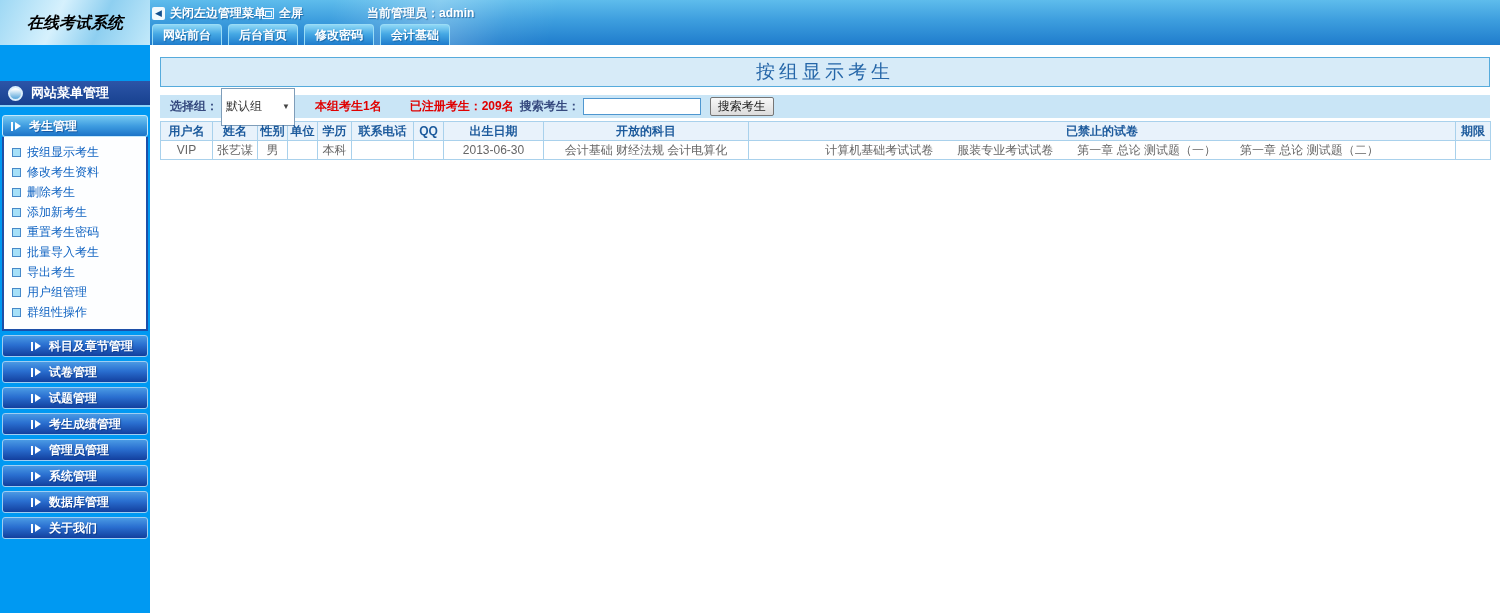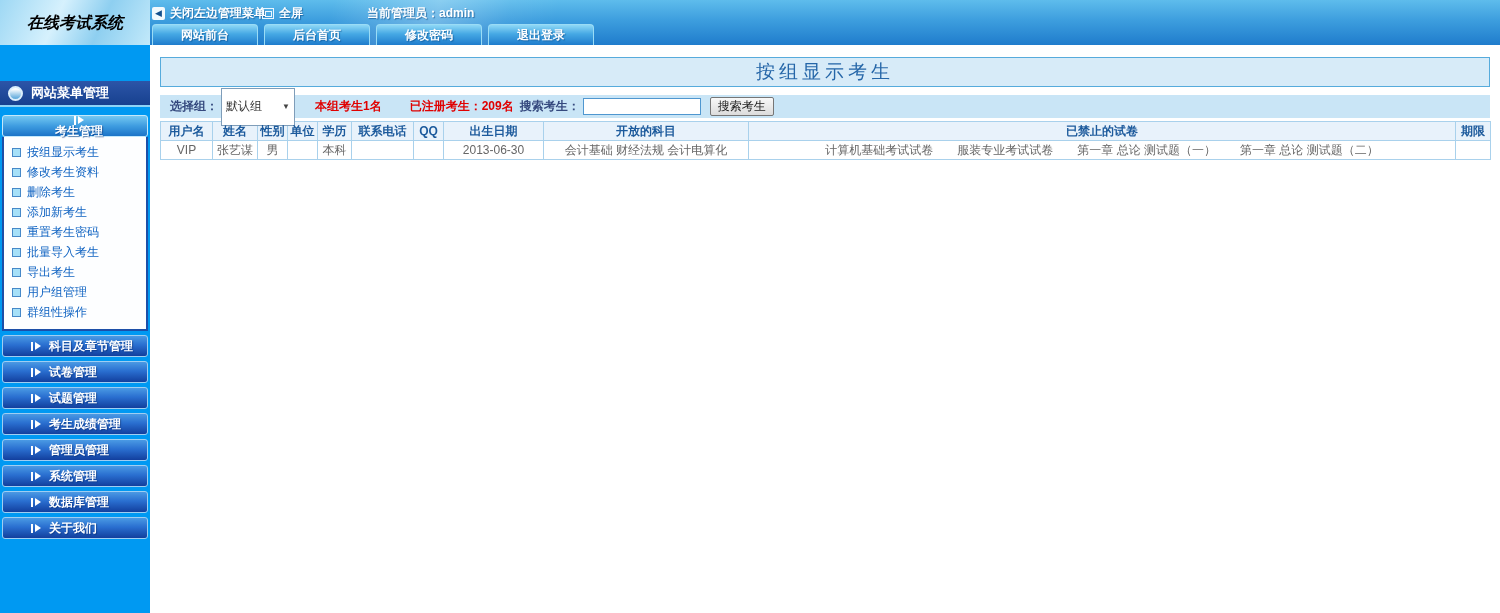--- a/index.html
+++ b/index.html
@@ -20,37 +20,37 @@
     color:#fff; font-size:12px; font-weight:bold; text-shadow:1px 1px 1px rgba(0,60,120,.55); cursor:pointer; }
   #toggle-menu { left:152px; }
   #fullscreen  { left:262px; }
   #admin-info  { left:367px; cursor:default; }
   .arrow-box { width:13px; height:13px; background:#f2fafd; border-radius:2px;
     display:inline-flex; align-items:center; justify-content:center;
     color:#14508c; font-size:9px; line-height:1; text-shadow:none; }
   .fs-box { width:12px; height:11px; border:1px solid #eaf6ff; position:relative; display:inline-block; }
   .fs-box::after { content:""; position:absolute; left:2px; top:2px; width:5px; height:4px; border:1px solid #eaf6ff; }
   #tabs { position:absolute; left:152px; bottom:0; display:flex; gap:6px; z-index:2; }
-  .tab { height:21px; line-height:20px; padding:0 28px; border:1px solid #9adcf6; border-bottom:none;
+  .tab { height:21px; line-height:20px; padding:0 10px; border:1px solid #9adcf6; border-bottom:none;
     border-radius:4px 4px 0 0; color:#fff; font-size:12px; font-weight:bold; cursor:pointer;
     text-shadow:1px 1px 1px rgba(0,60,120,.5);
     background:linear-gradient(180deg,#8ed8f6 0%,#45a8e4 45%,#1f7ccc 100%); }
 
   
   #sidebar { position:absolute; left:0; top:45px; width:150px; height:568px; background:#0099f2; }
   .sb-title { height:26px; background:linear-gradient(180deg,#2c55a8,#17418f);
     border-bottom:2px solid #8ed4f6; display:flex; align-items:center; gap:8px; padding-left:8px;
     color:#fff; font-size:13px; font-weight:bold;margin-top:36px; }
   .circle-icon { width:15px; height:15px; border-radius:50%; border:2px solid #dbeffc;
     background:linear-gradient(180deg,#ffffff 10%,#66aede 90%); }
   .sb-section { margin:4px 2px 0 2px; height:22px; border-radius:3px; border:1px solid #c3e8fb;
     display:flex; align-items:center; gap:7px; padding-left:8px; cursor:pointer;
     color:#fff; font-size:12px; font-weight:bold; text-shadow:1px 1px 1px rgba(0,40,110,.55);
     background:linear-gradient(180deg,#74c8f2 0%,#3e9ce0 50%,#1c74c8 100%); }
-  .sb-section.first { margin-top:8px;flex-direction:column; }
+  .sb-section.first { margin-top:8px; }
   .sb-section.collapsed { border:1px solid #9fcef2;
     background:linear-gradient(180deg,#4a9ae4 0%,#2a6fd0 45%,#123f9e 100%);padding-left:28px; }
   .play-icon { position:relative; width:11px; height:9px; display:inline-block; }
   .play-icon::before { content:""; position:absolute; left:0; top:0; width:2px; height:9px; background:#fff; }
   .play-icon::after { content:""; position:absolute; left:4px; top:0; width:0; height:0;
     border-left:6px solid #fff; border-top:4.5px solid transparent; border-bottom:4.5px solid transparent; }
   .sb-panel { margin:0 2px; background:#fdfeff; border:2px solid #1d4fa8; border-top:none;
     padding:5px 0 7px 8px; }
   .sb-item { height:20px; display:flex; align-items:center; gap:6px; cursor:pointer;
     color:#1063c2; font-size:12px; }
@@ -97,21 +97,21 @@
     <span class="fs-box"></span>
     <span>全屏</span>
   </div>
 
   <div id="admin-info" class="topbar-item">当前管理员：admin</div>
 
   <div id="tabs">
     <div class="tab">网站前台</div>
     <div class="tab">后台首页</div>
     <div class="tab">修改密码</div>
-    <div class="tab">退出登录</div>
+    <div class="tab">会计基础</div>
   </div>
 </div>
 
 <div id="sidebar">
   <div class="sb-title">
     <span class="circle-icon"></span>
     <span>网站菜单管理</span>
   </div>
 
   <div class="sb-section first">

